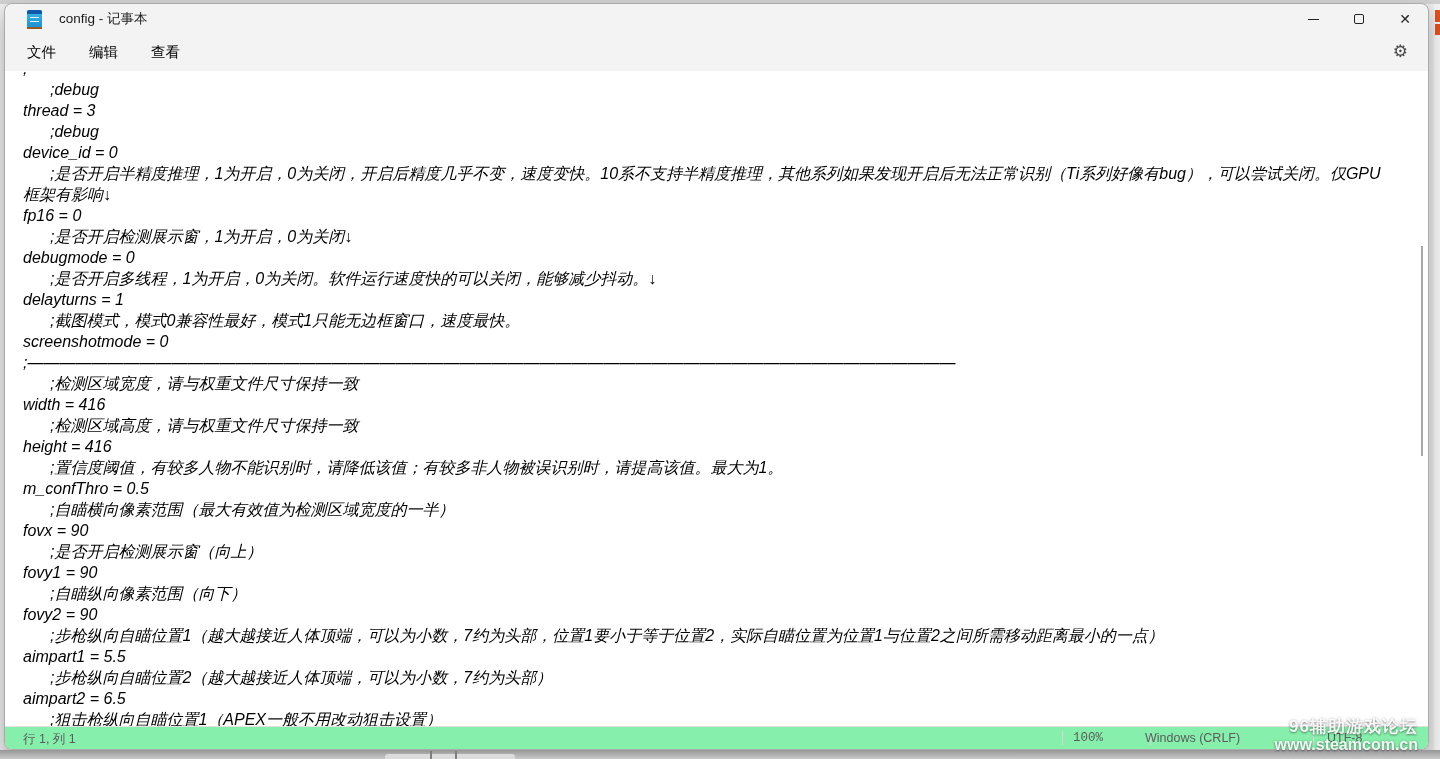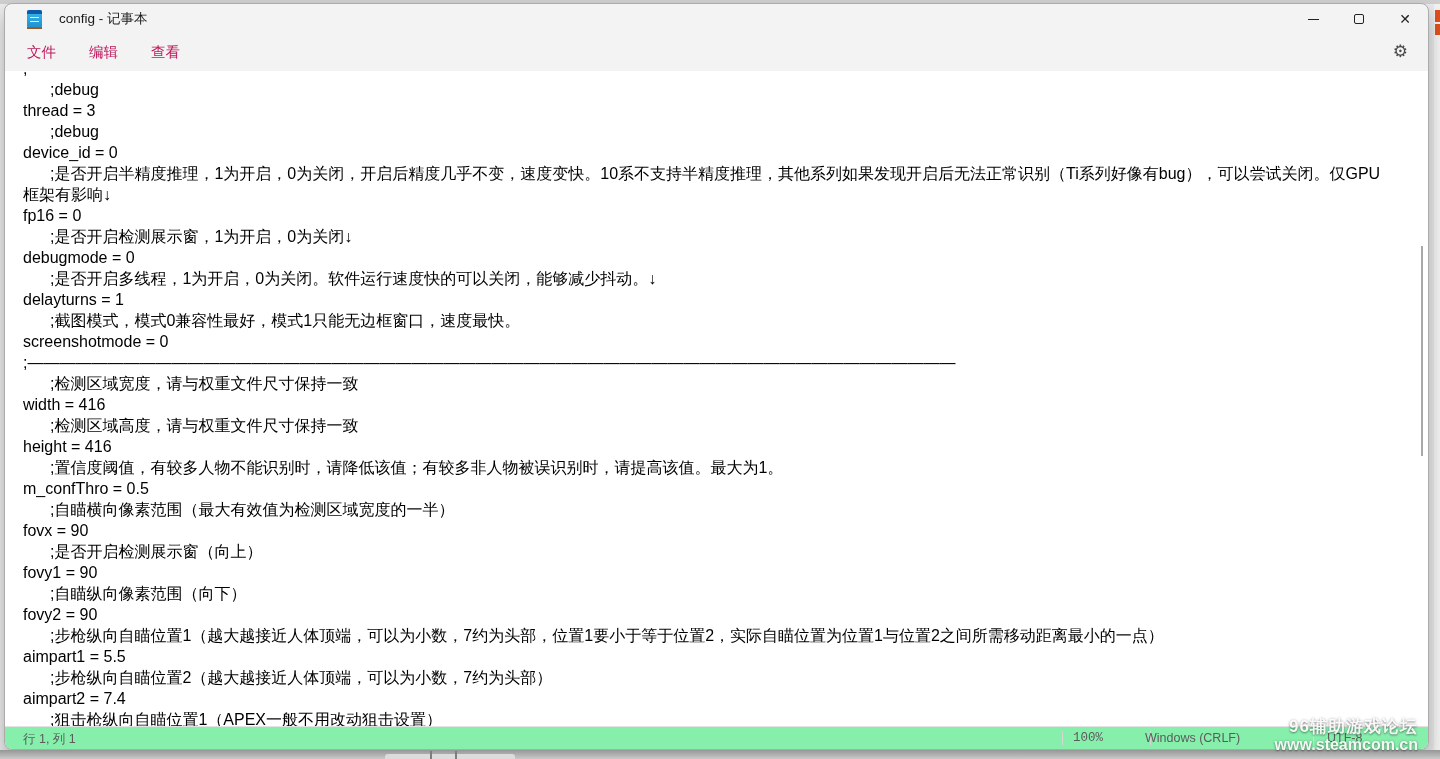--- a/index.html
+++ b/index.html
@@ -34,27 +34,27 @@
   .app-icon::after { content: ""; position: absolute; bottom: -1px; left: 0; right: 0; height: 2px; background: #9a5a26; }
   .app-icon .rule { position: absolute; left: 3px; right: 3px; height: 1px; background: #eaf7ff; }
   .title-text { margin-left: 17px; font-size: 13.5px; color: #1b1b1b; }
   .caption-buttons { position: absolute; right: 0; top: 0; height: 30px; display: flex; }
   .cap-btn { width: 46px; height: 30px; display: flex; align-items: center; justify-content: center; cursor: default; }
   .glyph-min { width: 11px; height: 1px; background: #222; }
   .glyph-max { width: 10px; height: 10px; border: 1px solid #222; border-radius: 2px; }
   .glyph-close { font-size: 14px; color: #222; line-height: 1; font-family: "DejaVu Sans", sans-serif; }
 
   .menu-bar { height: 37px; flex: 0 0 37px; display: flex; align-items: center; position: relative; }
-  .menu-item { font-size: 14.5px; color: #be185d; padding: 5px 12px; margin-left: 9px; border-radius: 5px; }
+  .menu-item { font-size: 14.5px; color: #000000; padding: 5px 12px; margin-left: 9px; border-radius: 5px; }
   .menu-item:first-child { margin-left: 10px; }
   .gear { position: absolute; right: 20px; top: 9px; font-size: 17px; color: #4a4a4a;
           font-family: "DejaVu Sans", sans-serif; line-height: 1; }
 
   .editor { flex: 1 1 auto; background: #ffffff; overflow: hidden; position: relative; }
-  .lines { margin-top: -13px; padding: 0 40px 0 18px; }
+  .lines { margin-top: -13px; padding: 0 40px 0 18px; font-style: italic; }
   .line { font-size: 16px; line-height: 21px; color: #000; white-space: pre-wrap; word-break: break-all; min-height: 21px; }
   .line.ind { text-indent: 27px; }
   .scroll-thumb { position: absolute; right: 5px; top: 175px; width: 2px; height: 210px; background: #a8a8a8; }
 
   .status-bar { height: 23px; flex: 0 0 23px; background: #86efac; border-top: 1px solid #e2e2e2;
                 position: relative; font-size: 12.5px; color: #5c5c5c; }
   .sb-cursor { position: absolute; left: 18px; top: 4px; }
   .sb-seg { position: absolute; top: 4px; }
   .sb-div { position: absolute; top: 4px; width: 1px; height: 14px; background: #d6d6d6; }
   .sb-zoom { left: 1068px; font-family: Liberation Mono, monospace; }
@@ -131,21 +131,21 @@
         <div class="line">m_confThro = 0.5</div>
         <div class="line ind">;自瞄横向像素范围（最大有效值为检测区域宽度的一半）</div>
         <div class="line">fovx = 90</div>
         <div class="line ind">;是否开启检测展示窗（向上）</div>
         <div class="line">fovy1 = 90</div>
         <div class="line ind">;自瞄纵向像素范围（向下）</div>
         <div class="line">fovy2 = 90</div>
         <div class="line ind">;步枪纵向自瞄位置1（越大越接近人体顶端，可以为小数，7约为头部，位置1要小于等于位置2，实际自瞄位置为位置1与位置2之间所需移动距离最小的一点）</div>
         <div class="line">aimpart1 = 5.5</div>
         <div class="line ind">;步枪纵向自瞄位置2（越大越接近人体顶端，可以为小数，7约为头部）</div>
-        <div class="line">aimpart2 = 7.4</div>
+        <div class="line">aimpart2 = 6.5</div>
         <div class="line ind">;狙击枪纵向自瞄位置1（APEX一般不用改动狙击设置）</div>
       </div>
     <div class="scroll-thumb"></div>
   </div>
 
   <div class="status-bar">
     <span class="sb-cursor">行 1, 列 1</span>
     <span class="sb-div sb-div1"></span>
     <span class="sb-seg sb-zoom">100%</span>
     <span class="sb-div sb-div2"></span>

